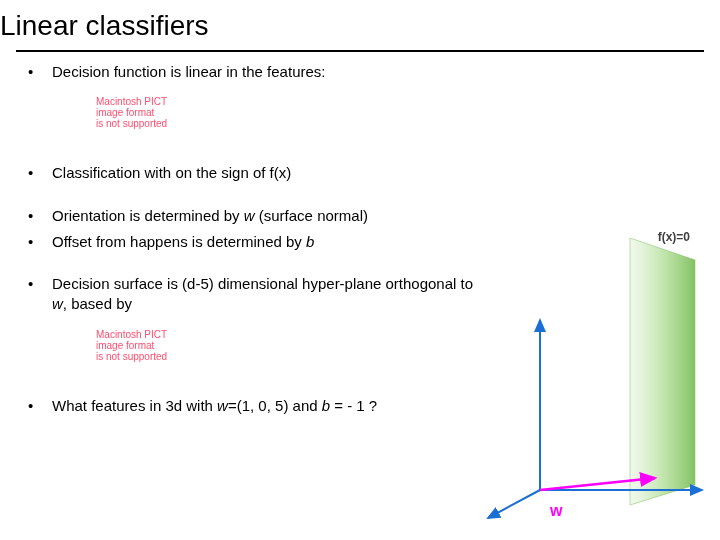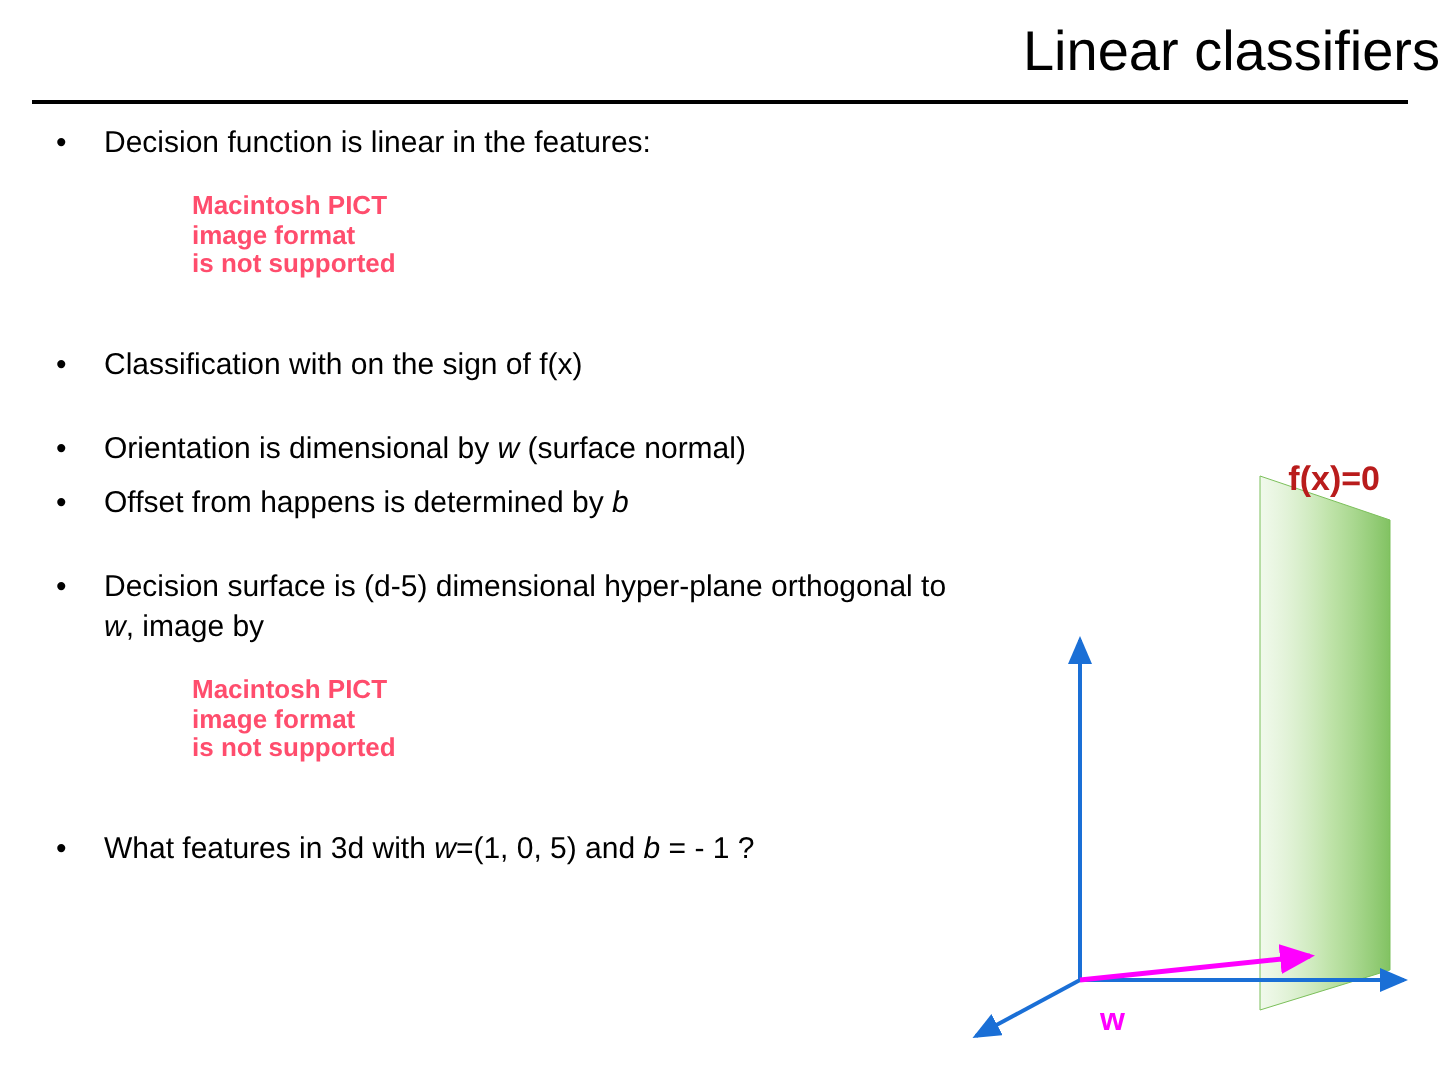--- a/index.html
+++ b/index.html
@@ -13,21 +13,21 @@
   }
   .slide {
     width: 100%;
     height: 100%;
     position: relative;
     padding: 0;
   }
   .title {
     font-size: 28px;
     font-weight: 400;
-    text-align: right;
+    text-align: left;
     padding-top: 10px;
     padding-bottom: 8px;
     color: #000;
   }
   .title-rule {
     border: none;
     border-top: 2px solid #000;
     margin: 0 16px 10px 16px;
   }
   .content {
@@ -49,42 +49,42 @@
   }
   .bullet-text {
     flex: 1;
     padding-right: 220px;
   }
   .sp-md { margin-bottom: 22px; }
   .sp-sm { margin-bottom: 6px; }
   .italic { font-style: italic; }
   .pict-error {
     color: #ff4d6d;
-    font-weight: 700;
-    font-size: 13px;
+    font-weight: 400;
+    font-size: 10px;
     line-height: 1.1;
     margin-left: 70px;
     margin-top: 14px;
     margin-bottom: 10px;
   }
   
   .diagram {
     position: absolute;
     right: 10px;
     top: 230px;
     width: 230px;
     height: 290px;
   }
   .fx-label {
     position: absolute;
     top: 0;
     right: 20px;
-    color: #b91c1c;
+    color: #404040;
     font-weight: 700;
-    font-size: 17px;
+    font-size: 12px;
   }
   .w-label {
     position: absolute;
     bottom: 0;
     left: 70px;
     color: #ff00ff;
     font-weight: 700;
     font-size: 16px;
   }
 </style>
@@ -112,35 +112,35 @@
     <div style="height:24px"></div>
 
     <div class="bullet-row sp-md">
       <span class="bullet-dot">•</span>
       <span class="bullet-text">Classification with on the sign of f(x)</span>
     </div>
 
     <div class="bullet-row">
       <span class="bullet-dot">•</span>
       <span class="bullet-text">
-        <span>Orientation is dimensional by </span><span class="italic">w</span><span> (surface normal)</span>
+        <span>Orientation is determined by </span><span class="italic">w</span><span> (surface normal)</span>
       </span>
     </div>
 
     <div class="bullet-row sp-md">
       <span class="bullet-dot">•</span>
       <span class="bullet-text">
         <span>Offset from happens is determined by </span><span class="italic">b</span>
       </span>
     </div>
 
     <div class="bullet-row sp-sm">
       <span class="bullet-dot">•</span>
       <span class="bullet-text">
-        <span>Decision surface is (d-5) dimensional hyper-plane orthogonal to </span><span class="italic">w</span><span>, image by</span>
+        <span>Decision surface is (d-5) dimensional hyper-plane orthogonal to </span><span class="italic">w</span><span>, based by</span>
       </span>
     </div>
 
     <div class="pict-error">
       <div>Macintosh PICT</div>
       <div>image format</div>
       <div>is not supported</div>
     </div>
 
     <div style="height:24px"></div>

